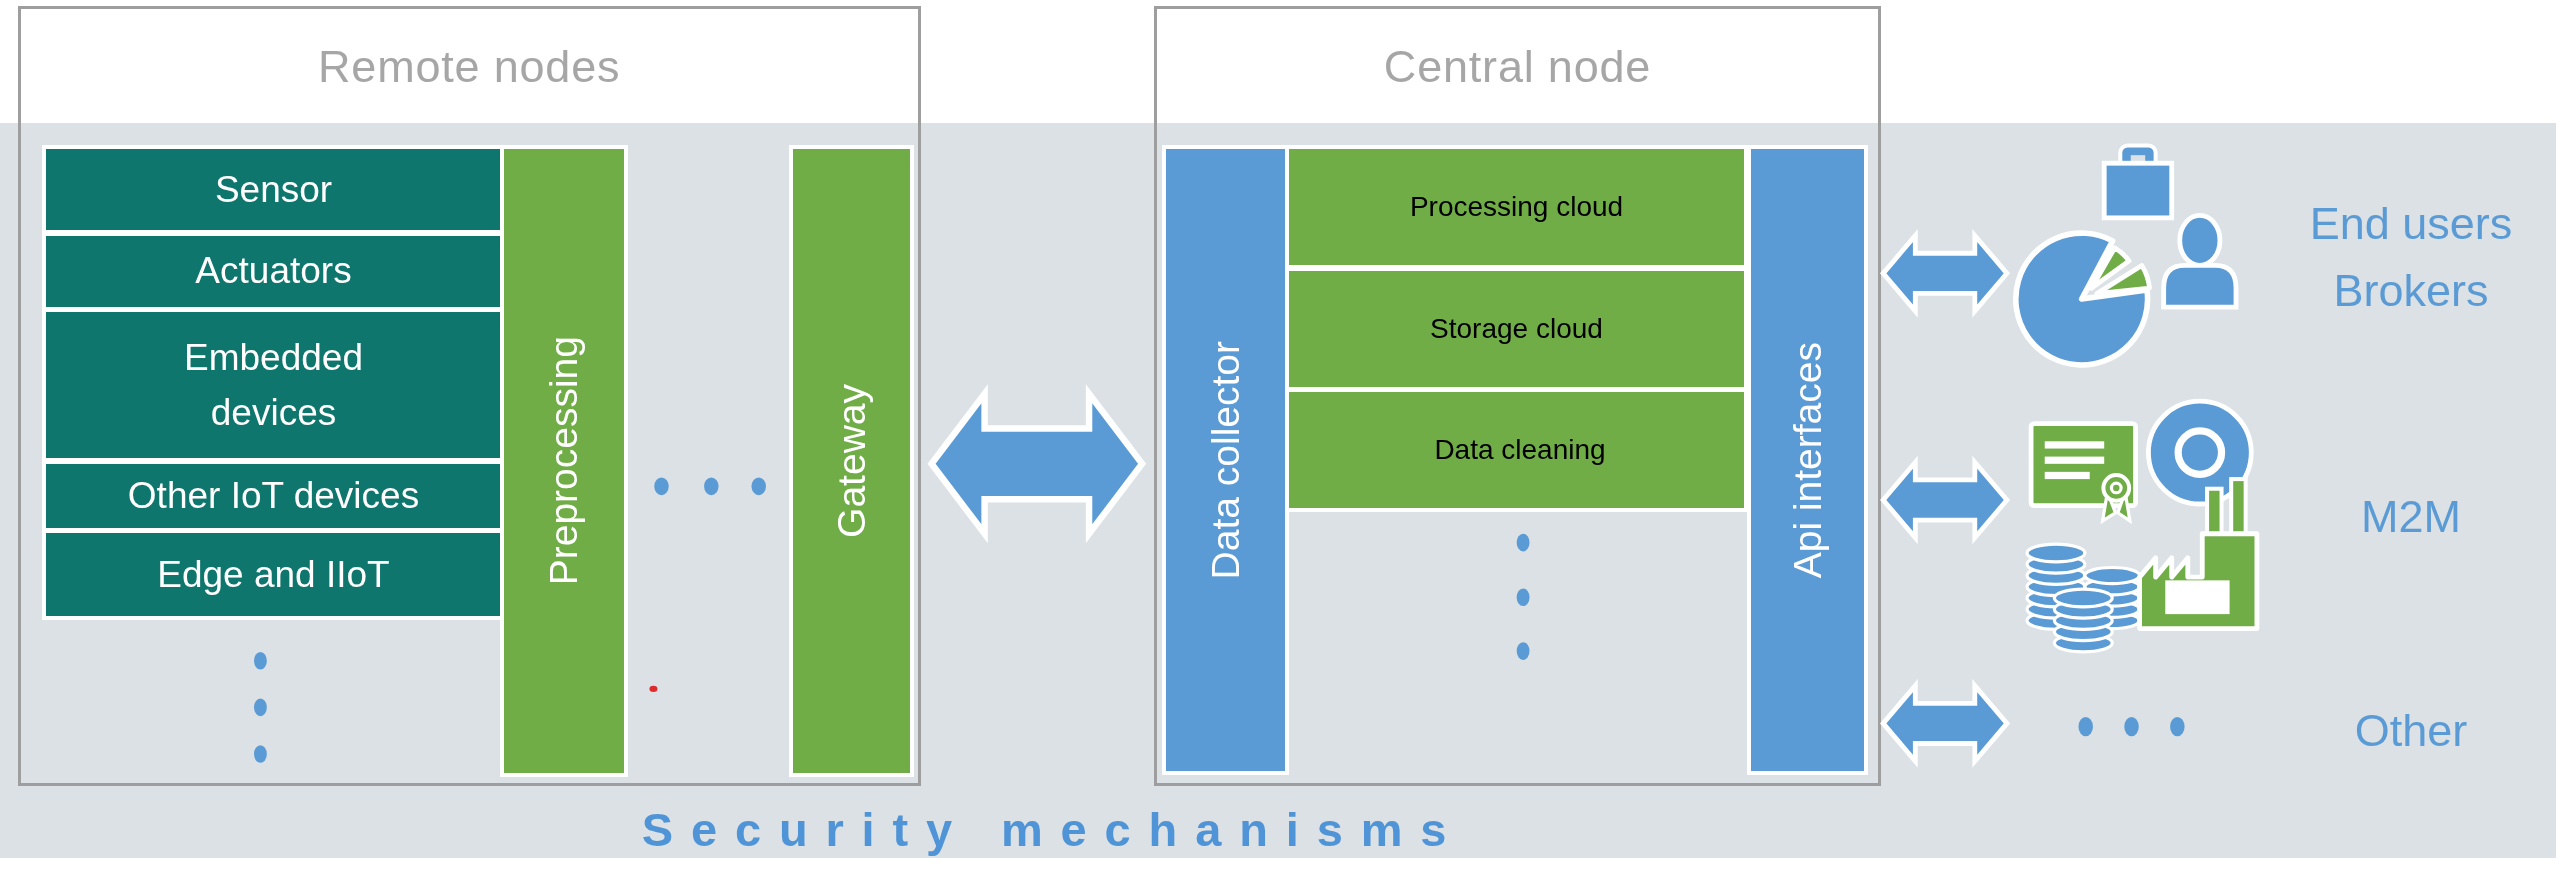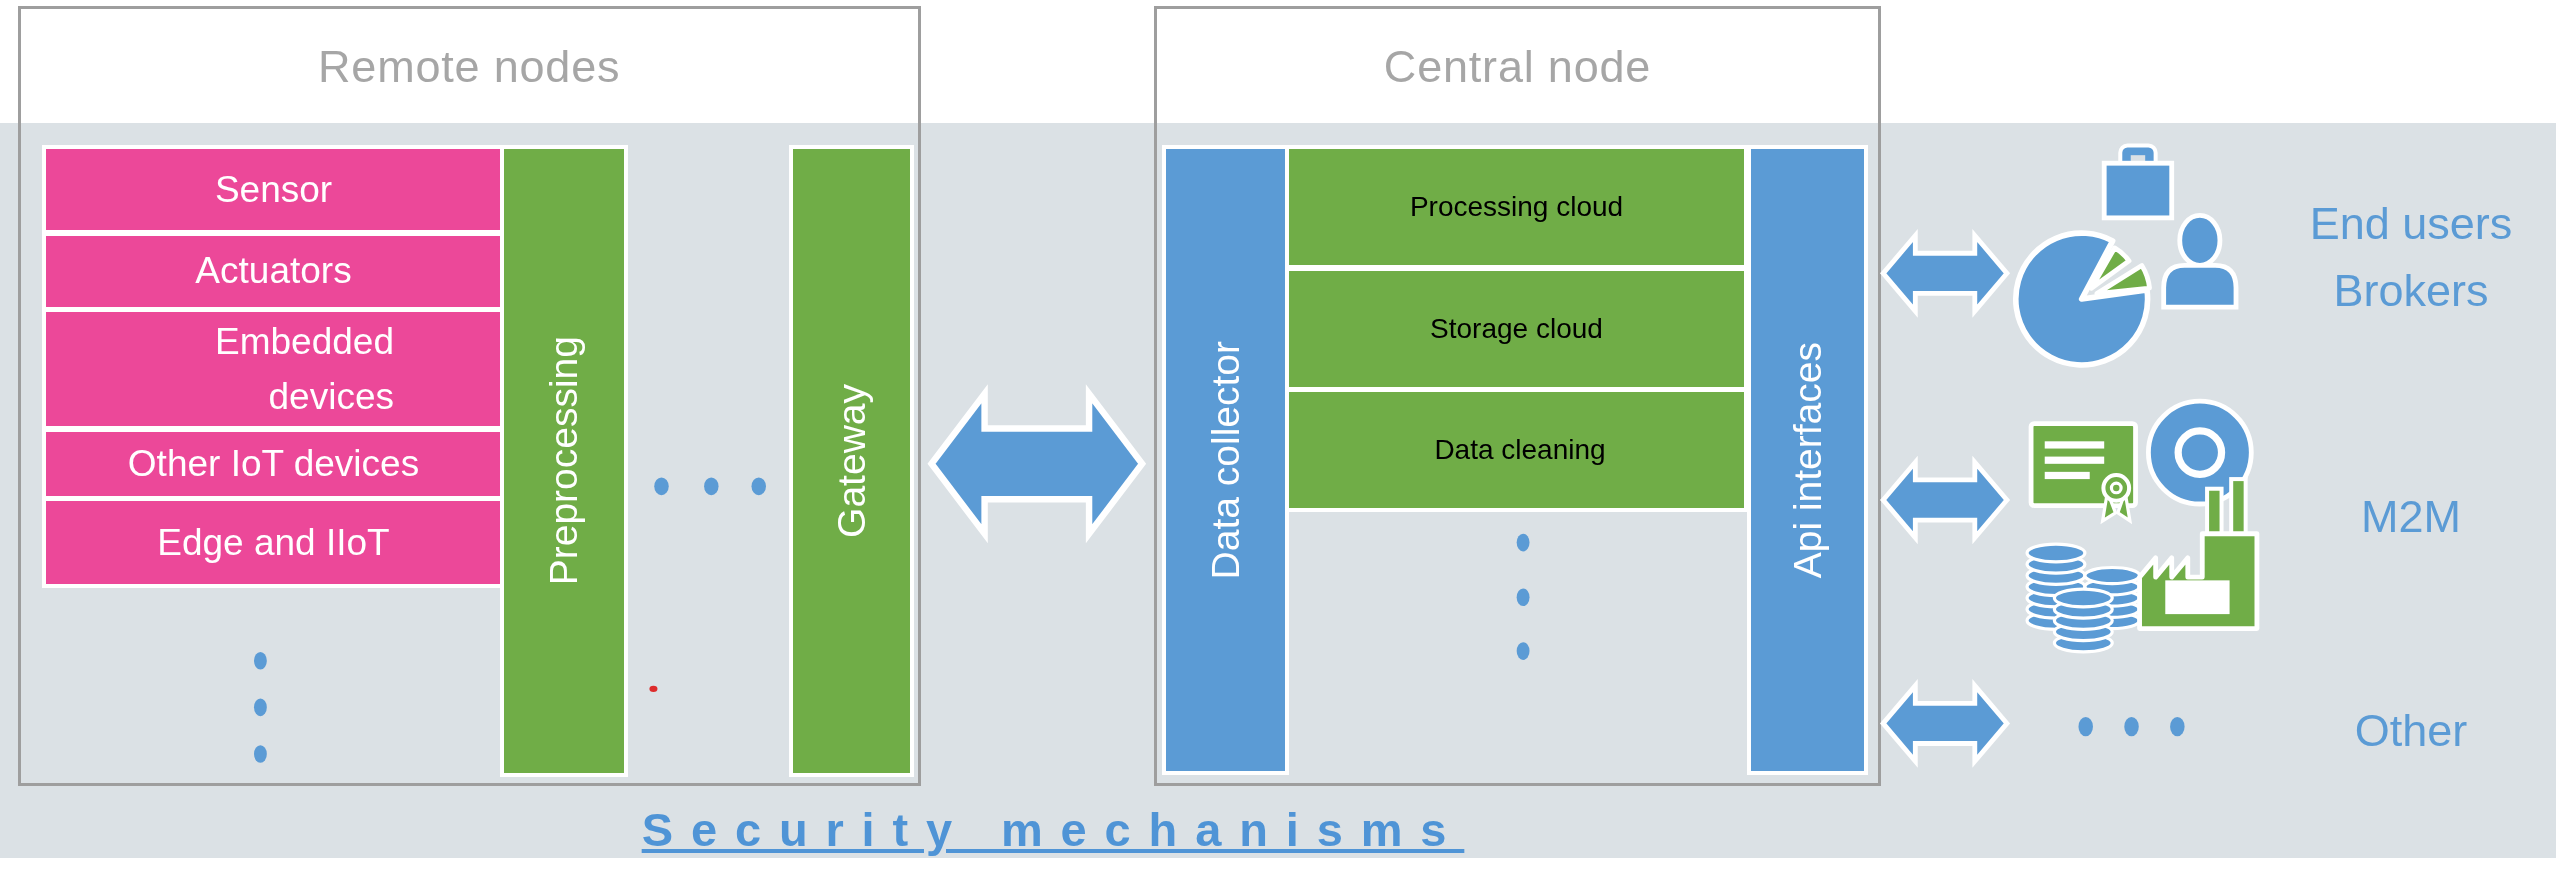--- a/index.html
+++ b/index.html
@@ -5,42 +5,42 @@
   html,body{margin:0;padding:0;background:#ffffff;}
   .canvas{
     position:relative;width:2576px;height:877px;background:#ffffff;overflow:hidden;
     font-family:"Liberation Sans","DejaVu Sans",sans-serif;
     border-radius:6px;
   }
   
   .gray-band{position:absolute;left:0;top:123px;width:2556px;height:735px;background:#dbe1e5;}
   .security-label{
     position:absolute;left:1053px;top:802px;transform:translateX(-50%);
-    font-size:47px;font-weight:bold;letter-spacing:0.38em;color:#4f94d6;white-space:nowrap;text-decoration:underline;
+    font-size:47px;font-weight:bold;letter-spacing:0.38em;color:#4f94d6;white-space:nowrap;
   }
   
   .node-box{position:absolute;border:3.2px solid #9e9e9e;background:transparent;box-sizing:border-box;}
   .remote-box{left:17.7px;top:6.4px;width:903px;height:780px;}
   .central-box{left:1154px;top:6.4px;width:727px;height:780px;}
   .box-title{
     position:absolute;left:0;top:32px;width:100%;text-align:center;
     font-size:45px;color:#a6a6a6;letter-spacing:0.8px;
   }
   
   .device-stack{
     position:absolute;left:42px;top:145px;width:463px;background:#ffffff;
     display:flex;flex-direction:column;gap:5.6px;padding:4px;box-sizing:border-box;
   }
   .device-row{
-    background:#ec4899;display:flex;align-items:center;justify-content:center;
+    background:#0f766e;display:flex;align-items:center;justify-content:center;
     color:#ffffff;font-size:37px;text-align:center;line-height:1.5;
   }
   .device-row.r1{height:81px;}
   .device-row.r2{height:71px;}
-  .device-row.r3{height:114px;text-align:right;}
+  .device-row.r3{height:146px;}
   .device-row.r3 span{max-width:241px;}
   .device-row.r4{height:64px;}
   .device-row.r5{height:83px;}
   
   .vbar{
     position:absolute;box-sizing:border-box;border:4px solid #ffffff;
     display:flex;align-items:center;justify-content:center;
   }
   .vbar span{
     writing-mode:vertical-rl;transform:rotate(180deg);

